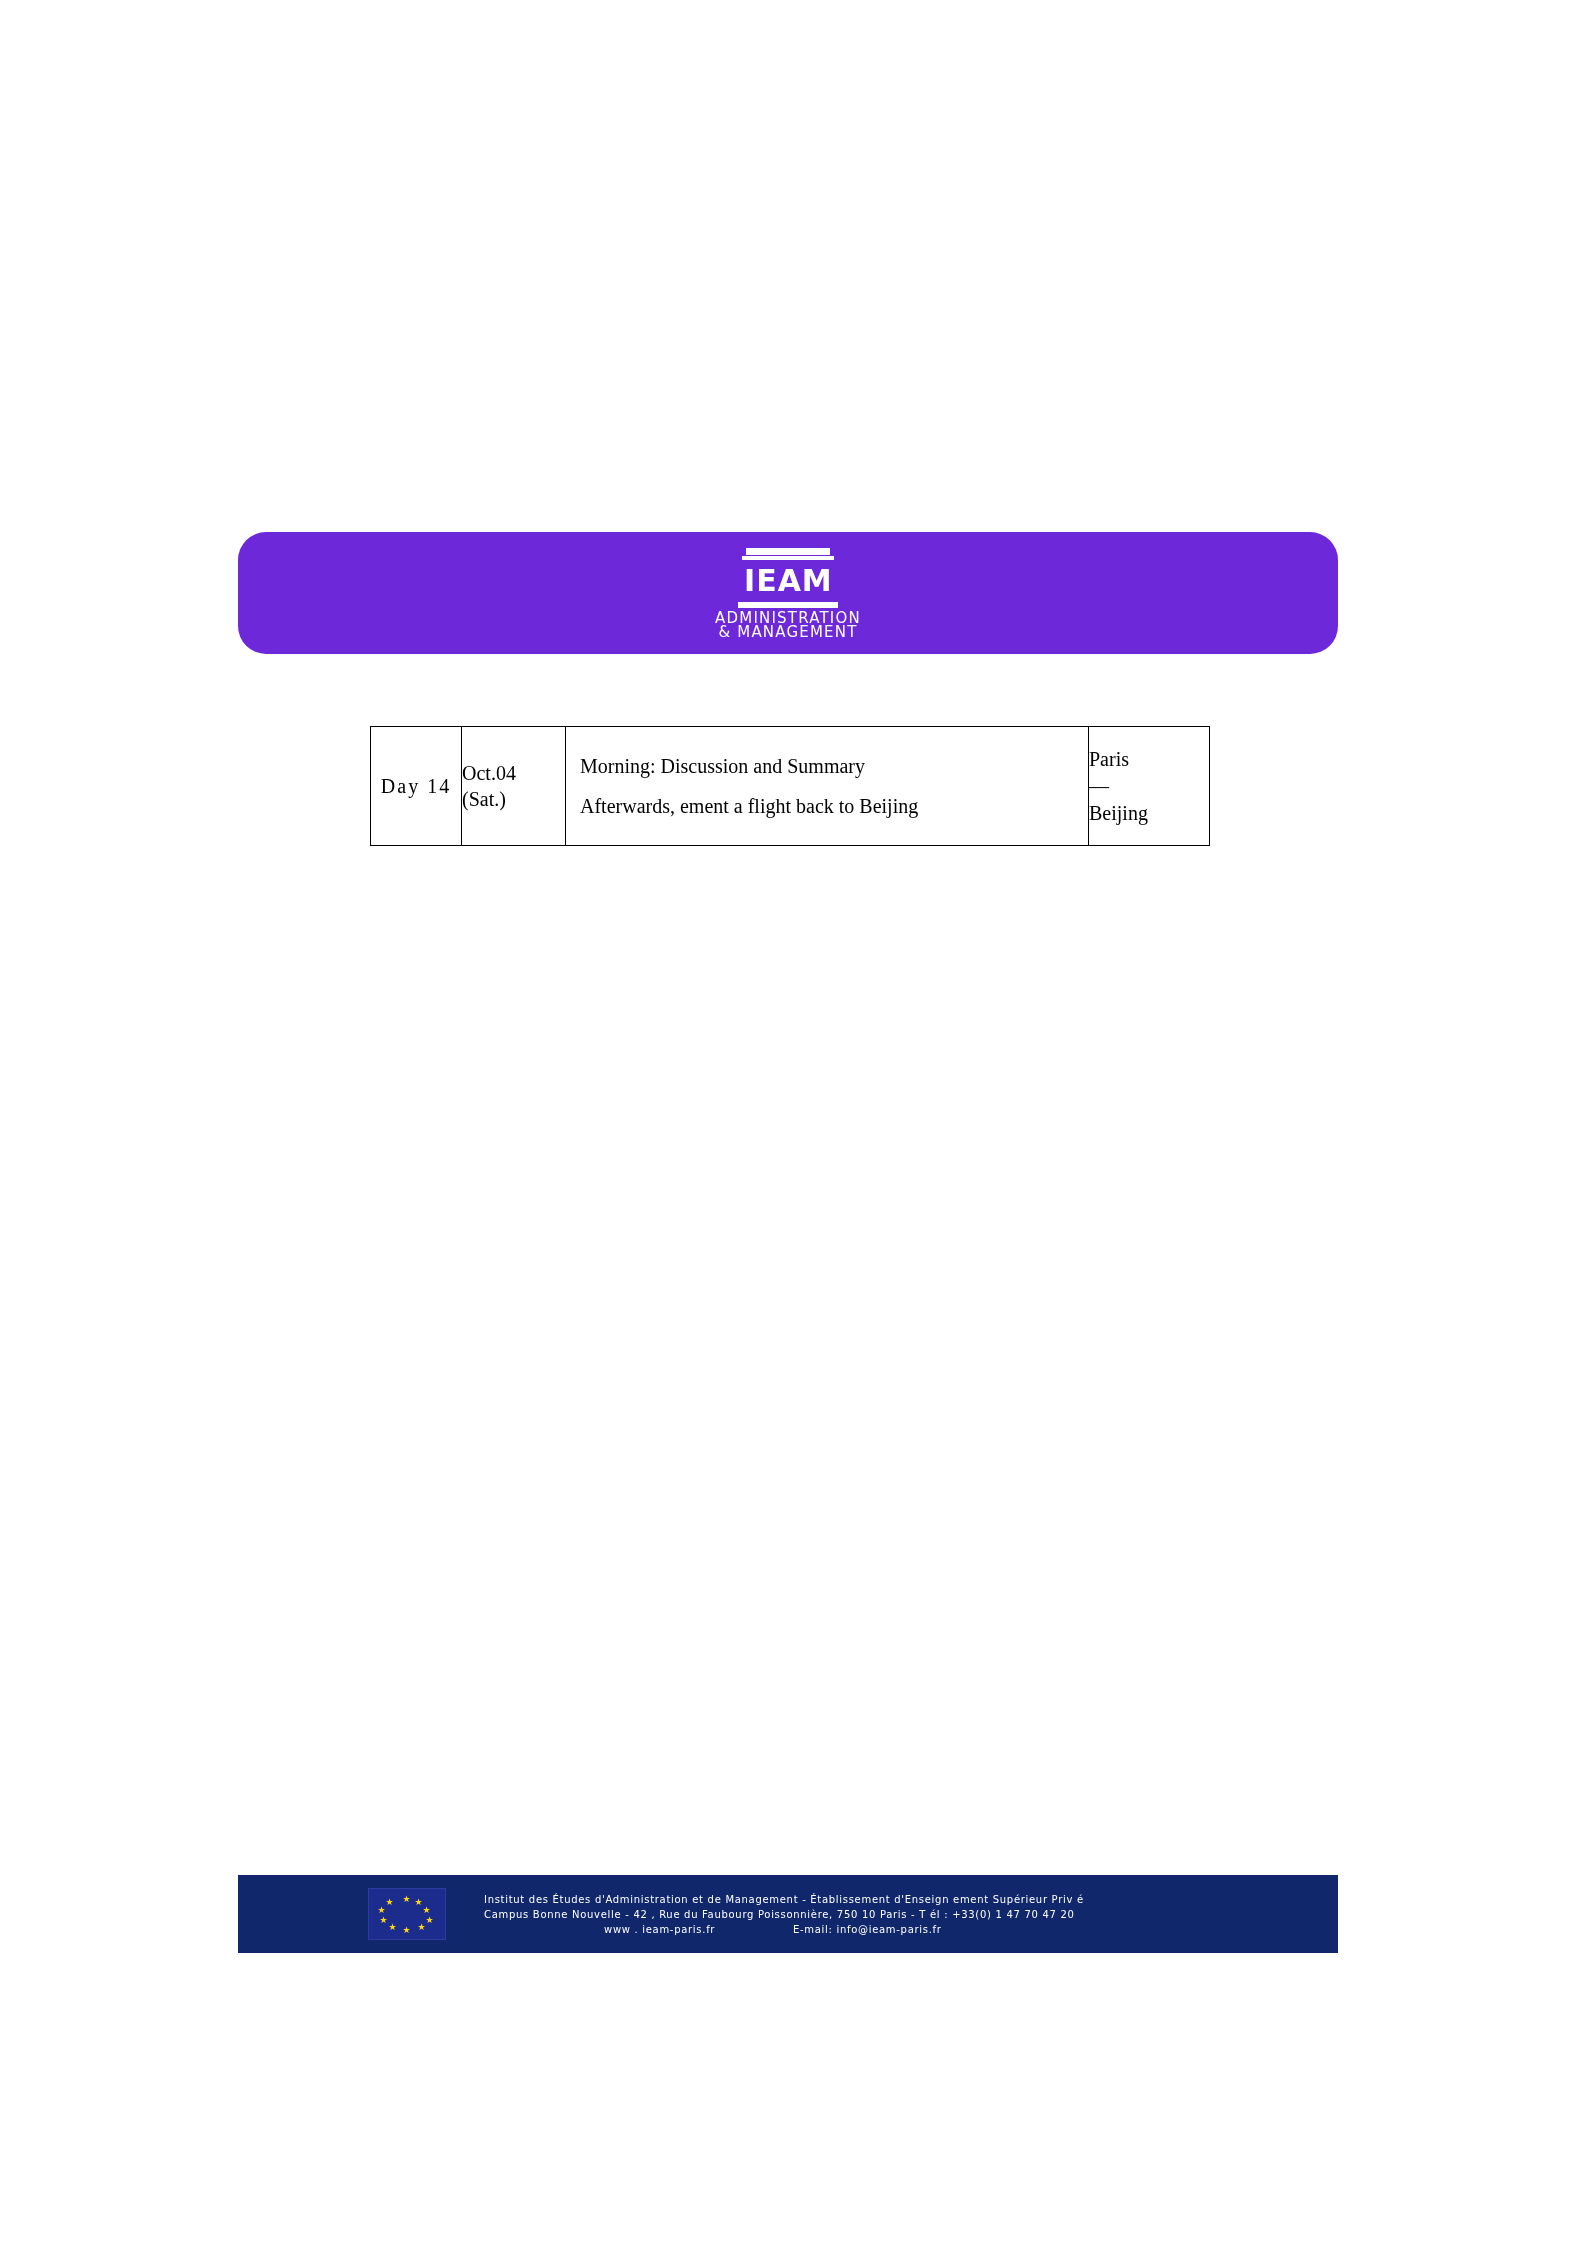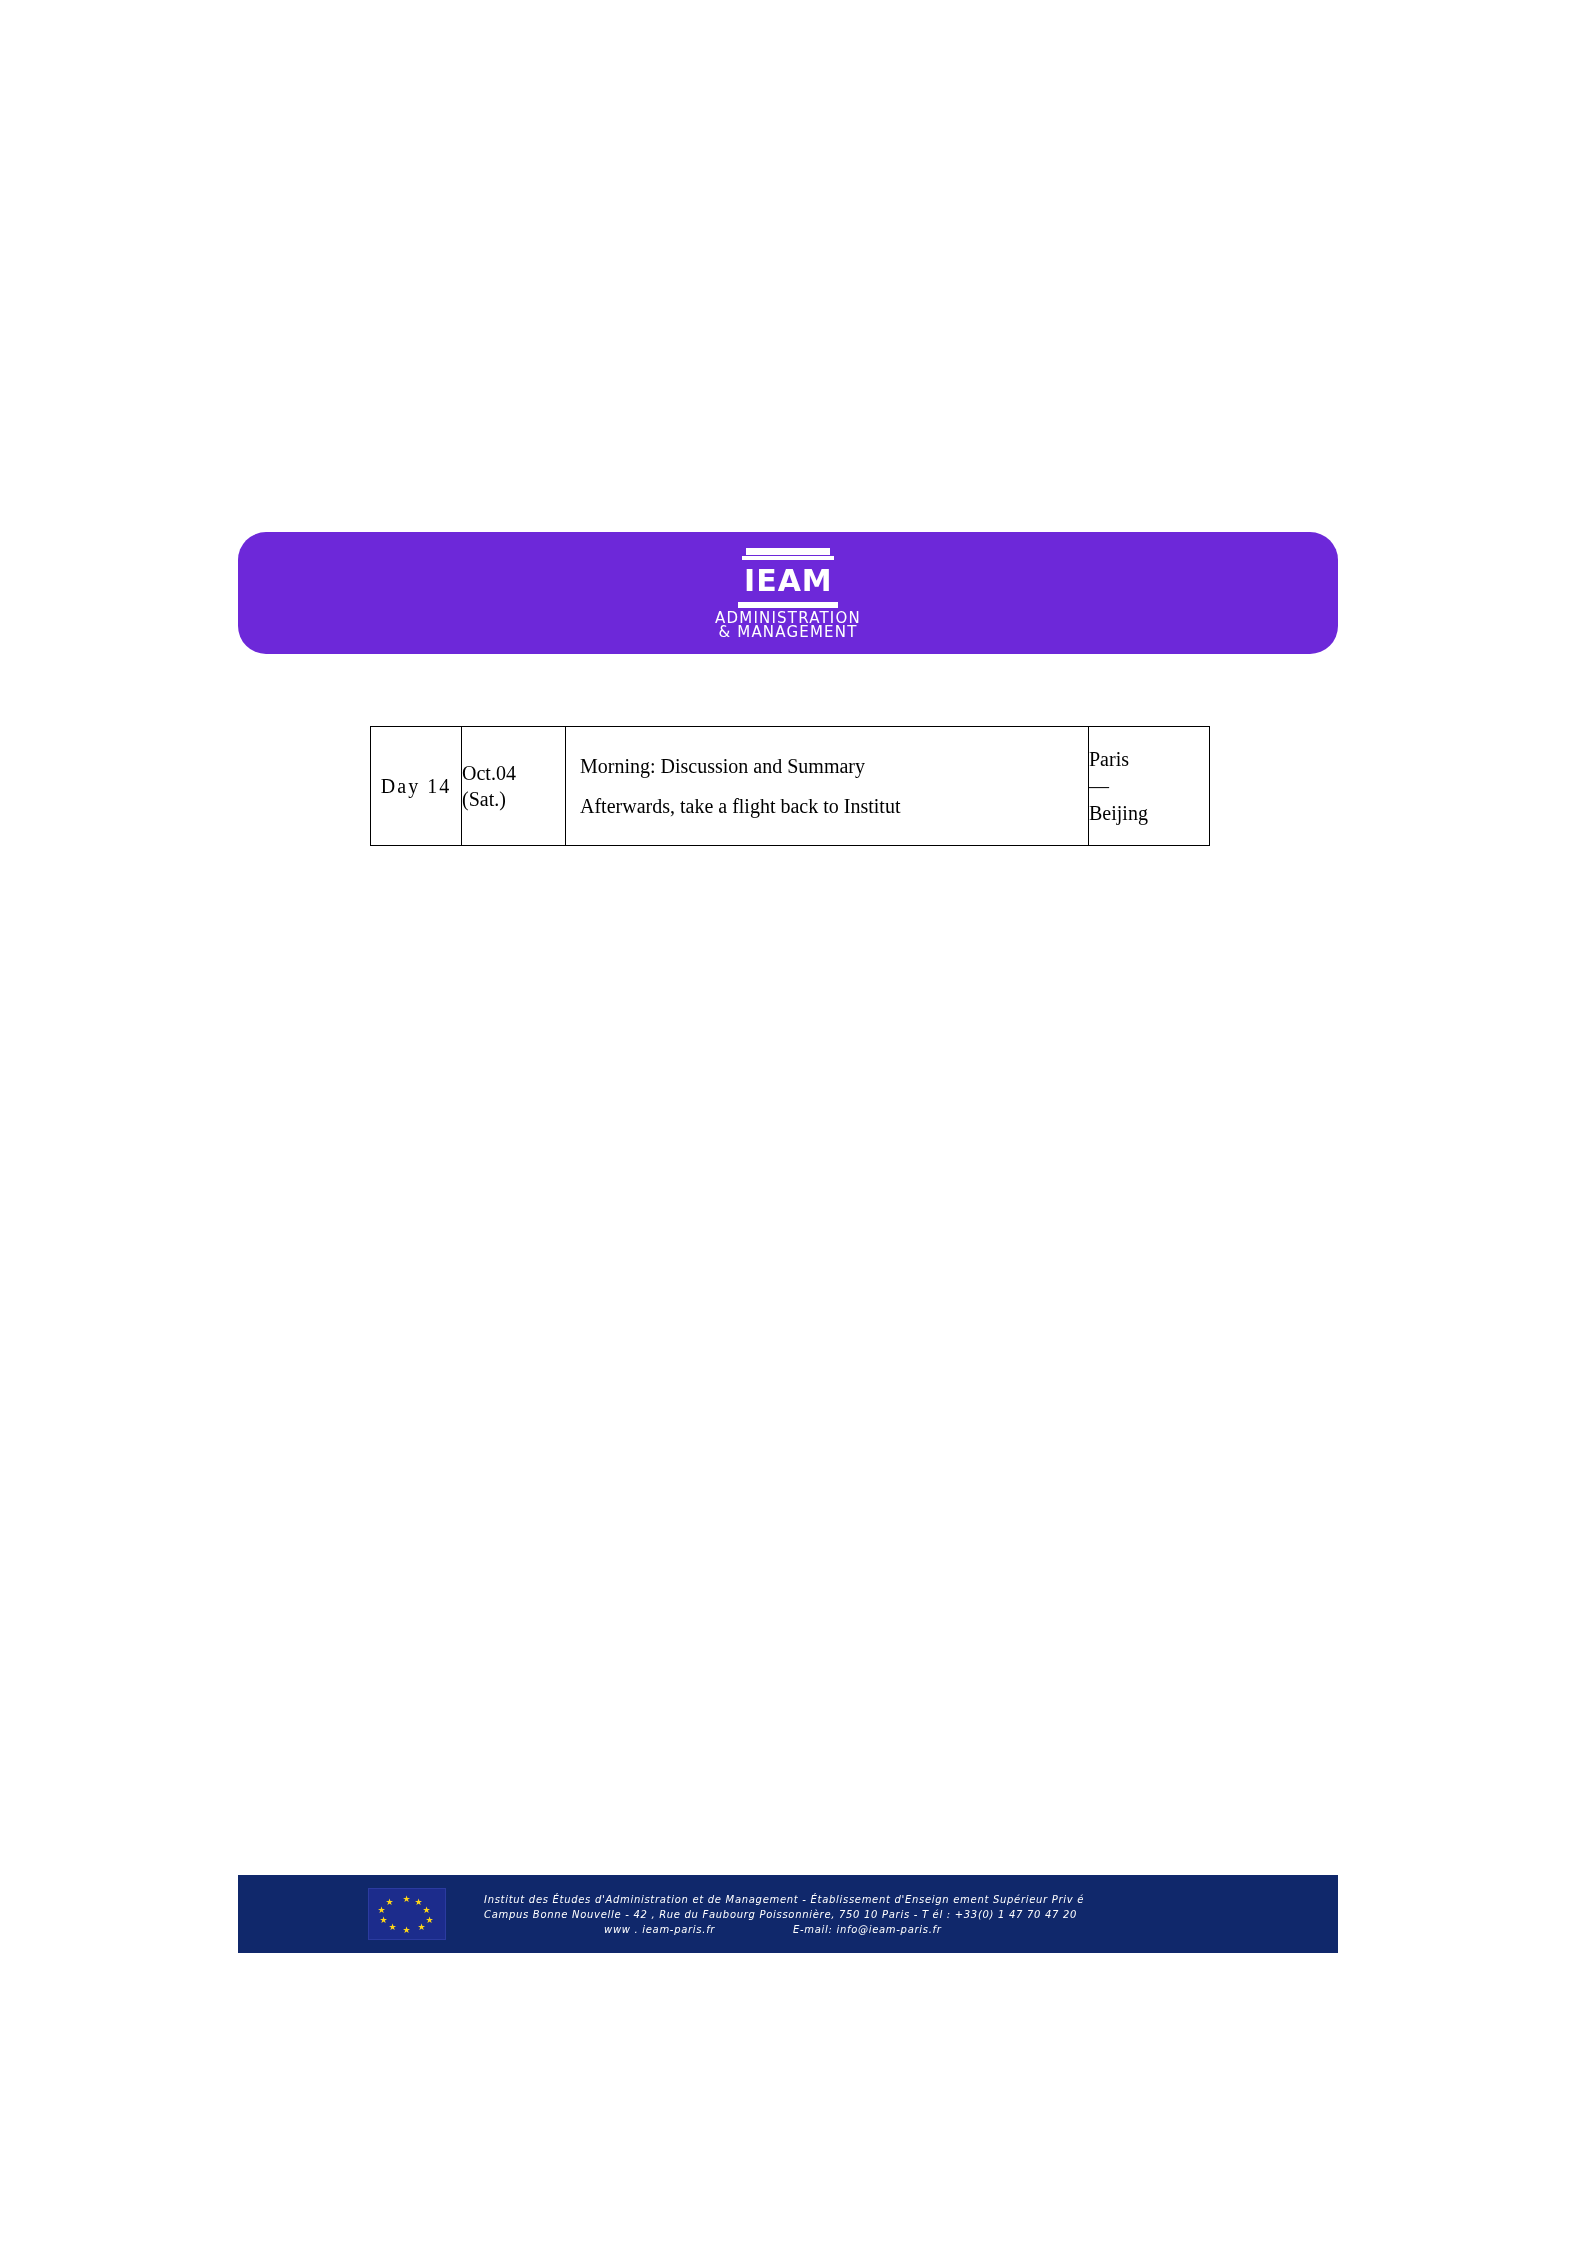--- a/index.html
+++ b/index.html
@@ -156,21 +156,21 @@
   }
   .footer-text {
     margin-left: 38px;
     color: #ffffff;
     font-family: "DejaVu Sans", sans-serif;
     font-size: 10px;
     line-height: 15px;
     letter-spacing: 0.7px;
     white-space: nowrap;
   }
-  .footer-line { display: block; font-style: italic; }
+  .footer-line { display: block; }
   .footer-line-2 { }
   .footer-line-3 { padding-left: 120px; }
   .footer-sep { display: inline-block; width: 70px; }
 </style>
 </head>
 <body>
 
 <div class="header-banner">
   <div class="logo-wrap">
     <div class="logo-mark">
@@ -191,21 +191,21 @@
         <div class="cell-pad day-text">Day  14</div>
       </td>
       <td class="col-date">
         <div class="date-line1">Oct.04</div>
         <div class="date-line2">(Sat.)</div>
       </td>
       <td class="col-detail">
         <div class="detail-block">
           <div class="detail-line">Morning: Discussion and Summary</div>
           <div class="detail-gap"></div>
-          <div class="detail-line">Afterwards, take a flight back to Institut</div>
+          <div class="detail-line">Afterwards, ement a flight back to Beijing</div>
         </div>
       </td>
       <td class="col-place">
         <div class="place-line">Paris</div>
         <div class="place-line">—</div>
         <div class="place-line">Beijing</div>
       </td>
     </tr>
   </tbody>
 </table>

